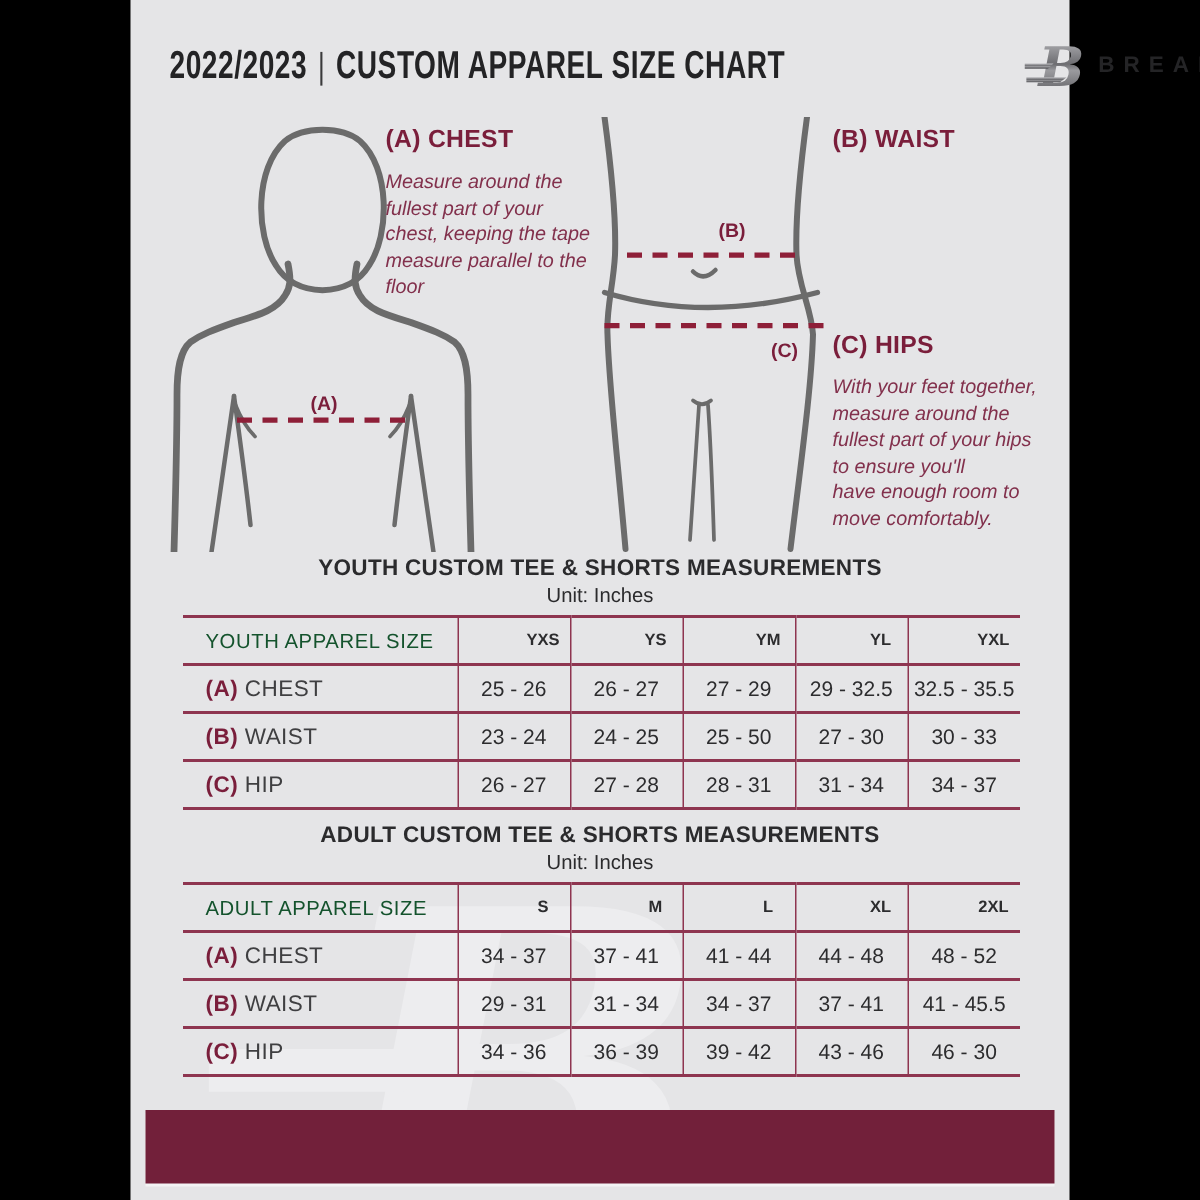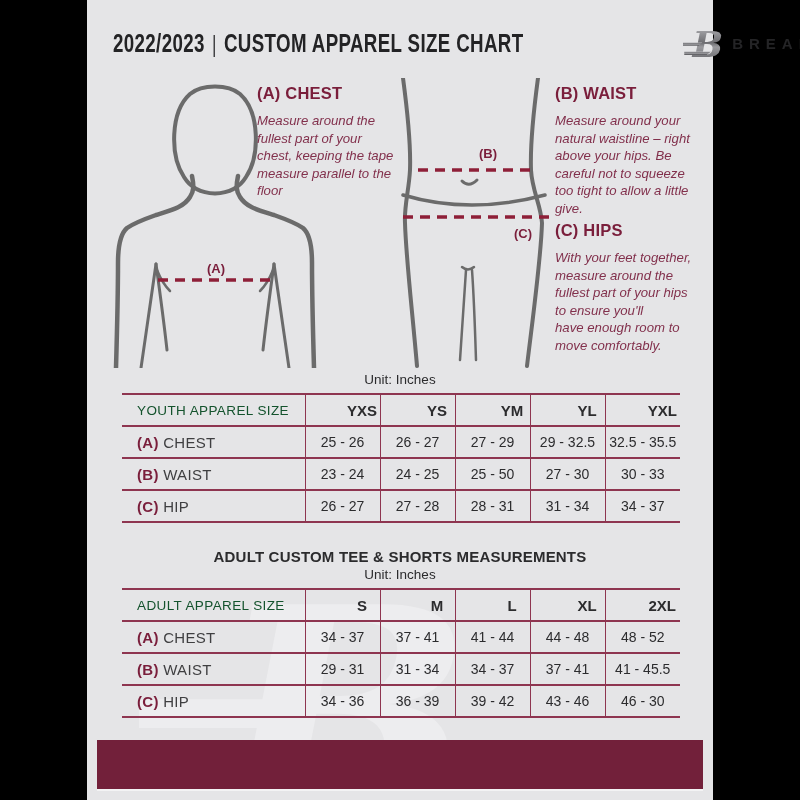--- a/index.html
+++ b/index.html
@@ -65,21 +65,21 @@
   }
   .size-table th,.size-table td{
     border-top:2px solid var(--maroon-line);
     padding:0;height:30px;vertical-align:middle;
   }
   .size-table tbody tr:last-child th,
   .size-table tbody tr:last-child td{border-bottom:2px solid var(--maroon-line);}
   .size-table th+th,.size-table th+td,.size-table td+td{
     border-left:1.5px solid var(--maroon-line);
   }
-  .size-table thead th{font-size:15px;font-weight:700;color:#2c2c2e;padding-left:39px;}
+  .size-table thead th{font-size:11px;font-weight:700;color:#2c2c2e;padding-left:39px;}
   .size-table thead th.label-col{
     font-size:13.5px;font-weight:400;color:#14532d;letter-spacing:.4px;
   }
   .size-table .label-col{text-align:left;padding-left:15px;}
   .size-table tbody th{font-weight:400;font-size:15px;color:#3f3f41;letter-spacing:.3px;}
   .size-table tbody th .prefix{font-weight:700;color:var(--maroon-head);}
   .size-table td{font-size:14px;color:#2c2c2e;}
   
   .footer-bar{
     position:absolute;left:10px;top:740px;width:606px;height:49px;
@@ -168,30 +168,30 @@
       <text x="98" y="80" text-anchor="middle" font-size="13" font-weight="bold" fill="var(--maroon-head)">(B)</text>
       <text x="133" y="160" text-anchor="middle" font-size="13" font-weight="bold" fill="var(--maroon-head)">(C)</text>
     </svg>
 
     <div class="instr instr-chest">
       <h3>(A) CHEST</h3>
       <p>Measure around the fullest part of your chest, keeping the tape measure parallel to the floor</p>
     </div>
     <div class="instr instr-waist">
       <h3>(B) WAIST</h3>
-      <p>Measure around your natural waistline – right above your hips. Be careful not to squeeze too tight to allow a little give.</p>
     </div>
     <div class="instr instr-hips">
       <h3>(C) HIPS</h3>
       <p>With your feet together, measure around the fullest part of your hips to ensure you'll
 have enough room to move comfortably.</p>
     </div>
   </div>
 
   <div class="section section-youth">
+    <div class="sec-title">YOUTH CUSTOM TEE &amp; SHORTS MEASUREMENTS</div>
     <div class="sec-unit">Unit: Inches</div>
     <table class="size-table">
       <colgroup>
           <col style="width:183px">
           <col style="width:75px">
           <col style="width:75px">
           <col style="width:75px">
           <col style="width:75px">
           <col style="width:75px">
         </colgroup>

